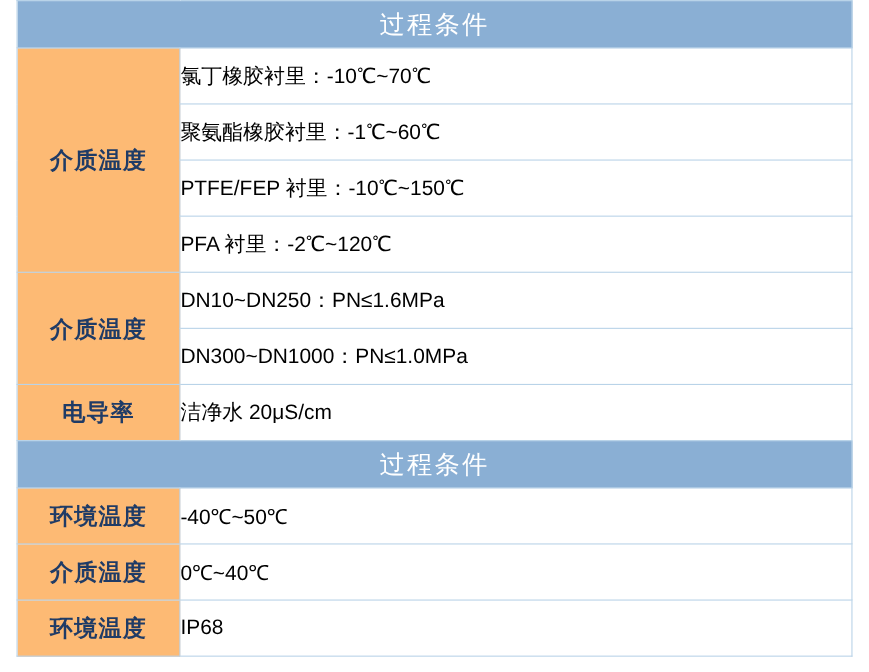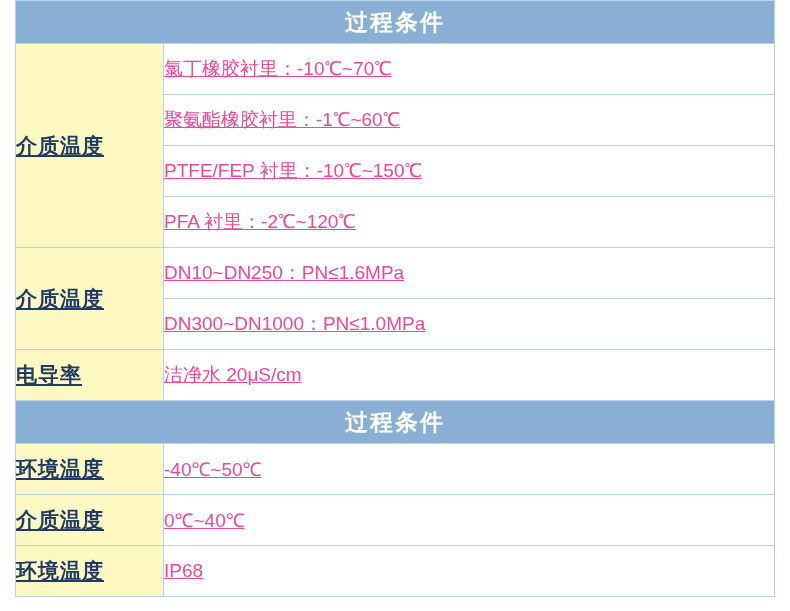--- a/index.html
+++ b/index.html
@@ -21,46 +21,45 @@
   }
   .spec-table td {
     border: 1px solid #b9d3e8;
     padding: 0;
   }
   
   .section-head {
     background: #8aafd4;
     color: #ffffff;
     font-size: 23px;
-    font-weight: bold;
+    font-weight: normal;
     text-align: center;
     height: 42px;
     letter-spacing: 2px;
   }
   
   .label-cell {
-    background: #fef9c3;
+    background: #fdba74;
     color: #1f3b66;
     font-size: 21px;
     font-weight: bold;
+    text-align: center;
     vertical-align: middle;
     width: 148px;
     letter-spacing: 1px;
-    text-decoration: underline;
   }
   
   .value-cell {
     background: #ffffff;
-    color: #ec4899;
+    color: #000000;
     font-size: 19px;
     text-align: left;
     vertical-align: middle;
     padding-left: 16px;
     height: 50px;
-    text-decoration: underline;
   }
 </style>
 </head>
 <body>
 
 <table class="spec-table">
   <colgroup>
     <col style="width:148px">
     <col>
   </colgroup>

